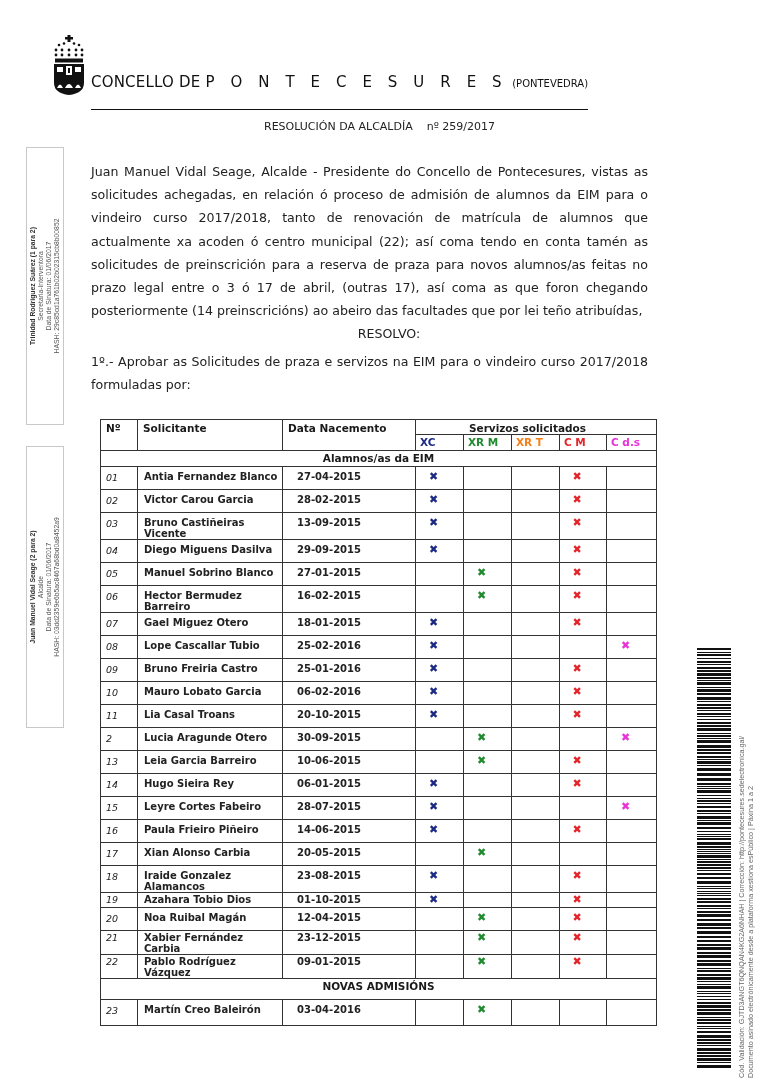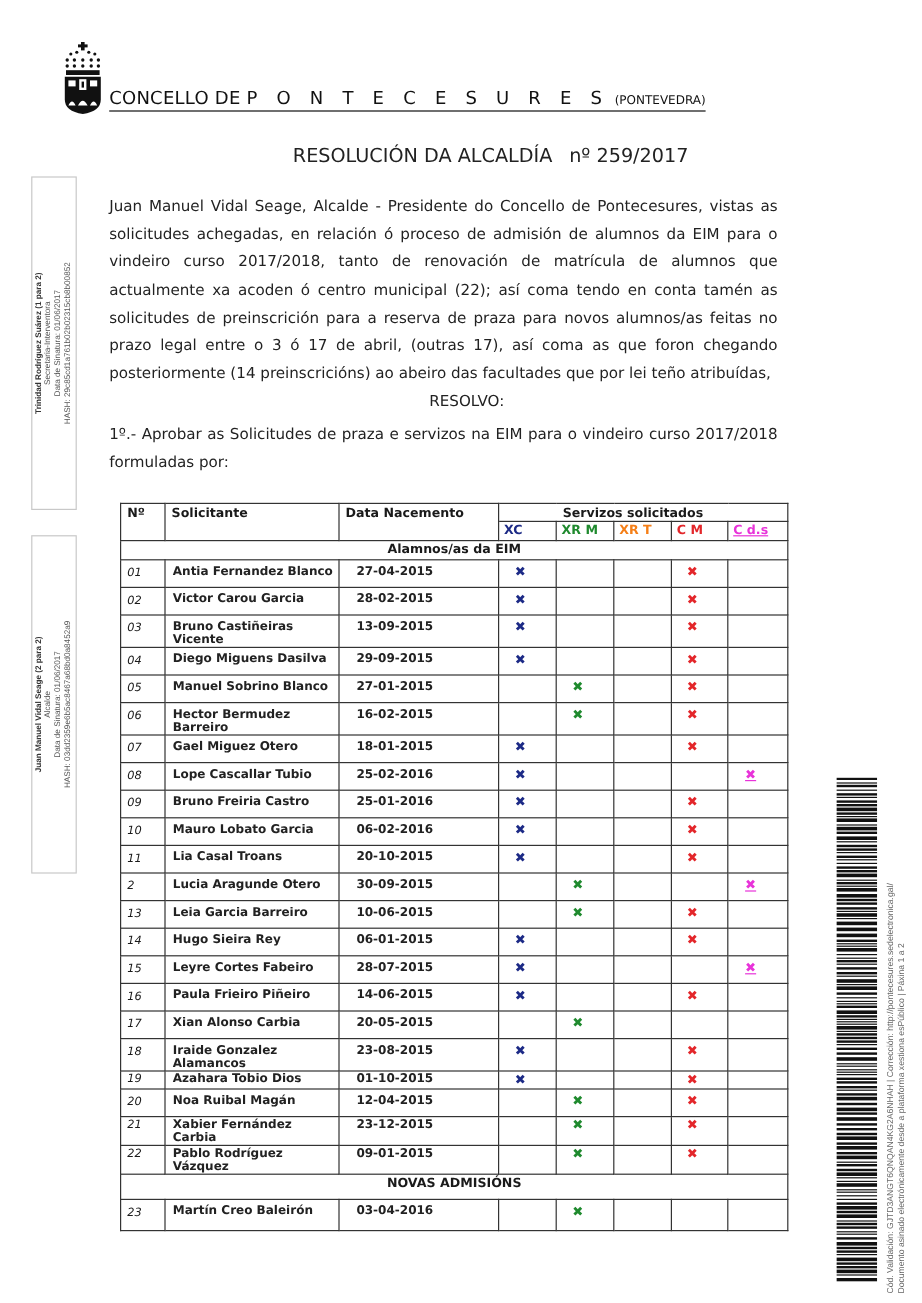--- a/index.html
+++ b/index.html
@@ -2,24 +2,24 @@
 <html><head>
 <meta charset="utf-8">
 <style>
   * { box-sizing: border-box; margin: 0; padding: 0; }
   html, body { width: 768px; height: 1086px; background: #ffffff; overflow: hidden; }
   body { position: relative; font-family: "DejaVu Sans", sans-serif; color: #1a1a1a; }
 
   
   .crest { position: absolute; left: 53px; top: 35px; width: 32px; height: 60px; }
   .org-title { position: absolute; left: 91px; top: 73px; font-family: "DejaVu Sans", sans-serif;
-    font-size: 15px; letter-spacing: 0.2px; color: #111; border-bottom: 1.5px solid #111; padding-bottom: 1px; white-space: nowrap; }
+    font-size: 15px; letter-spacing: 0.2px; color: #111; border-bottom: 1.5px solid #111; padding-bottom: 18px; white-space: nowrap; }
   .org-title .spaced { letter-spacing: 5.6px; }
   .org-title .small { font-size: 10px; letter-spacing: 0; }
-  .resolution-no { position: absolute; left: 244px; top: 120px; font-size: 16px; color: #222; white-space: nowrap; }
+  .resolution-no { position: absolute; left: 264px; top: 120px; font-size: 11px; color: #222; white-space: nowrap; }
   .resolution-no .gap { display: inline-block; width: 14px; }
 
   
   .stamp { position: absolute; left: 26px; width: 38px; border: 1px solid #c8c8c8; }
   .stamp-1 { top: 147px; height: 278px; }
   .stamp-2 { top: 446px; height: 282px; }
   .stamp-text { position: absolute; left: 50%; top: 50%; transform: translate(-50%, -50%) rotate(-90deg);
     width: 260px; font-family: "Liberation Sans", sans-serif; font-size: 6.8px; line-height: 8px; color: #555; text-align: center; }
   .stamp-text .name { font-weight: bold; color: #333; }
   .stamp-text div { white-space: nowrap; }
@@ -46,21 +46,21 @@
   table.apps td.date { text-align: center; padding: 4px 40px 0 0; font-weight: 600; color: #222; }
   table.apps td.mark { text-align: center; padding: 3px 12px 0 0; font-weight: bold; font-size: 11px; }
   table.apps tr.r23 td { height: 23px; }
   table.apps tr.r16 td { height: 15px; }
   table.apps tr.r16 td.num, table.apps tr.r16 td.name, table.apps tr.r16 td.date { padding-top: 1px; }
   table.apps tr.r16 td.mark { padding-top: 0; }
   .c-xc { color: #1c2a86; }
   .c-xrm { color: #1f8a2e; }
   .c-xrt { color: #f57f17; }
   .c-cm { color: #e3262a; margin-left: 48px; }
-  .c-cds { color: #e833d9; text-decoration: underline; }
+  .c-cds { color: #e833d9; }
 </style>
 </head>
 <body>
 
 <svg class="crest" viewBox="0 0 32 60">
   <rect x="14.5" y="0" width="3" height="7" fill="#111"></rect>
   <rect x="12" y="2" width="8" height="2.5" fill="#111"></rect>
   <g fill="#111">
     <circle cx="6" cy="10" r="1.3"></circle>
       <circle cx="11" cy="8.5" r="1.3"></circle>

